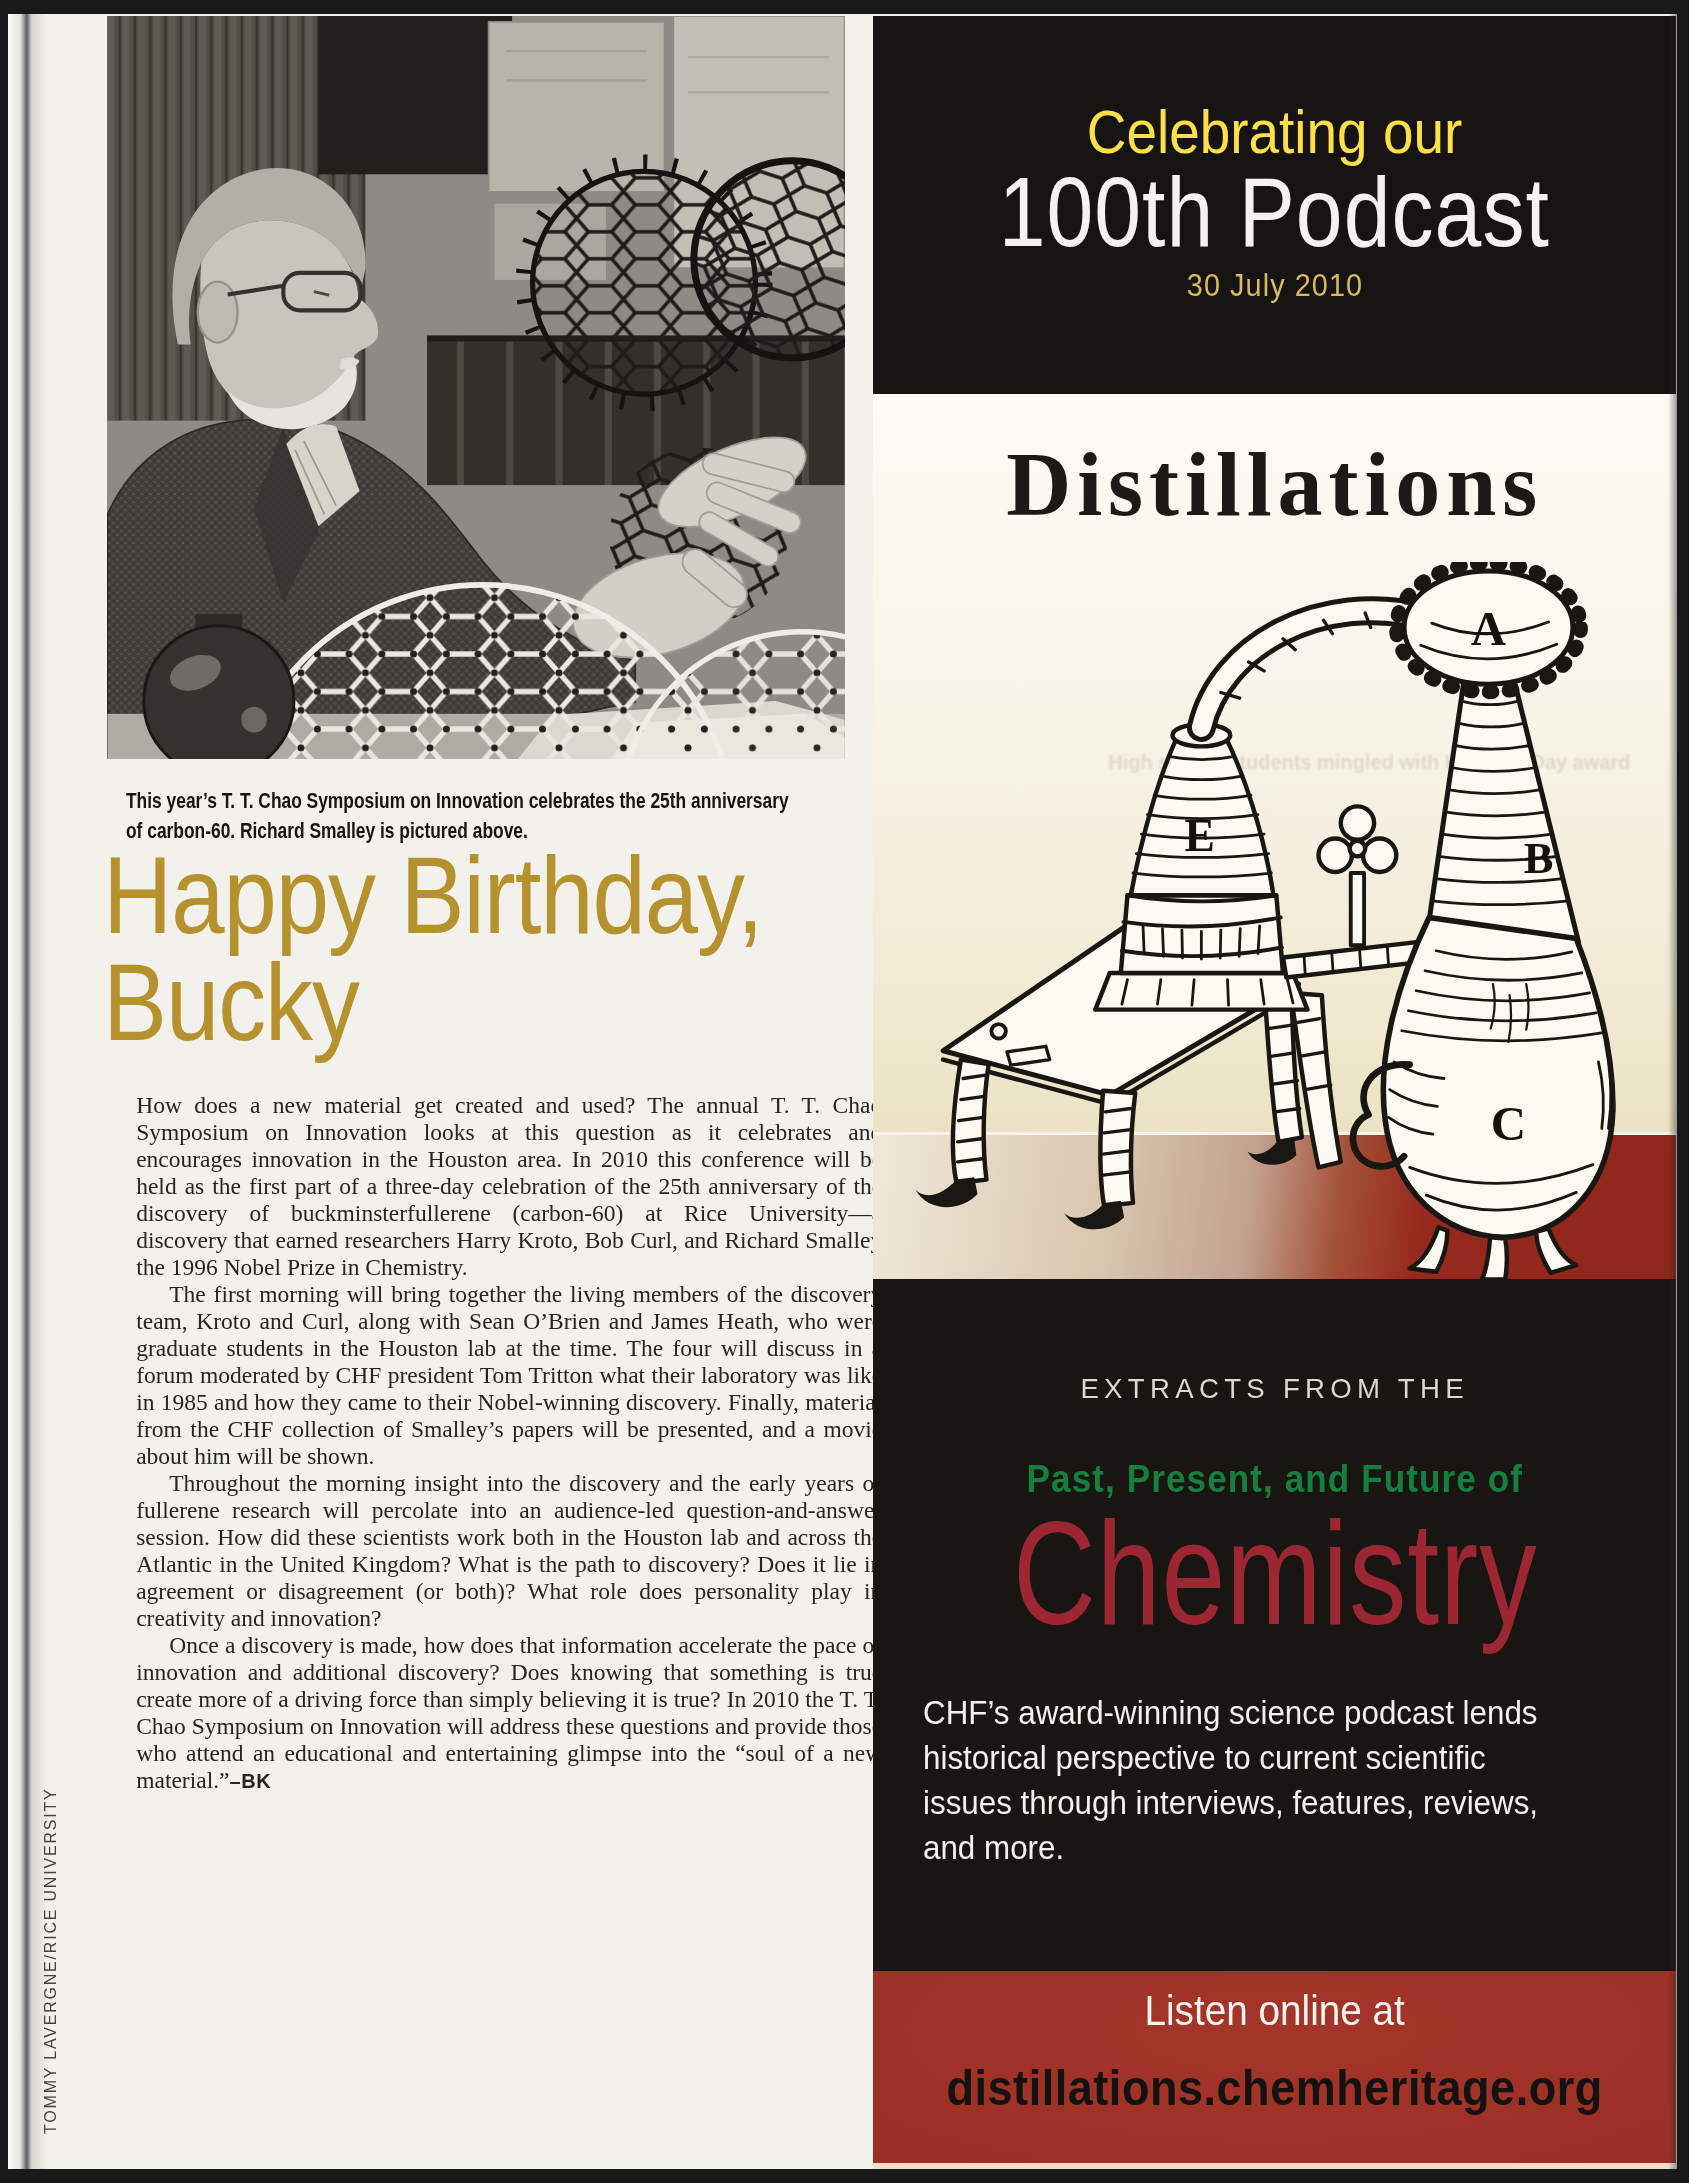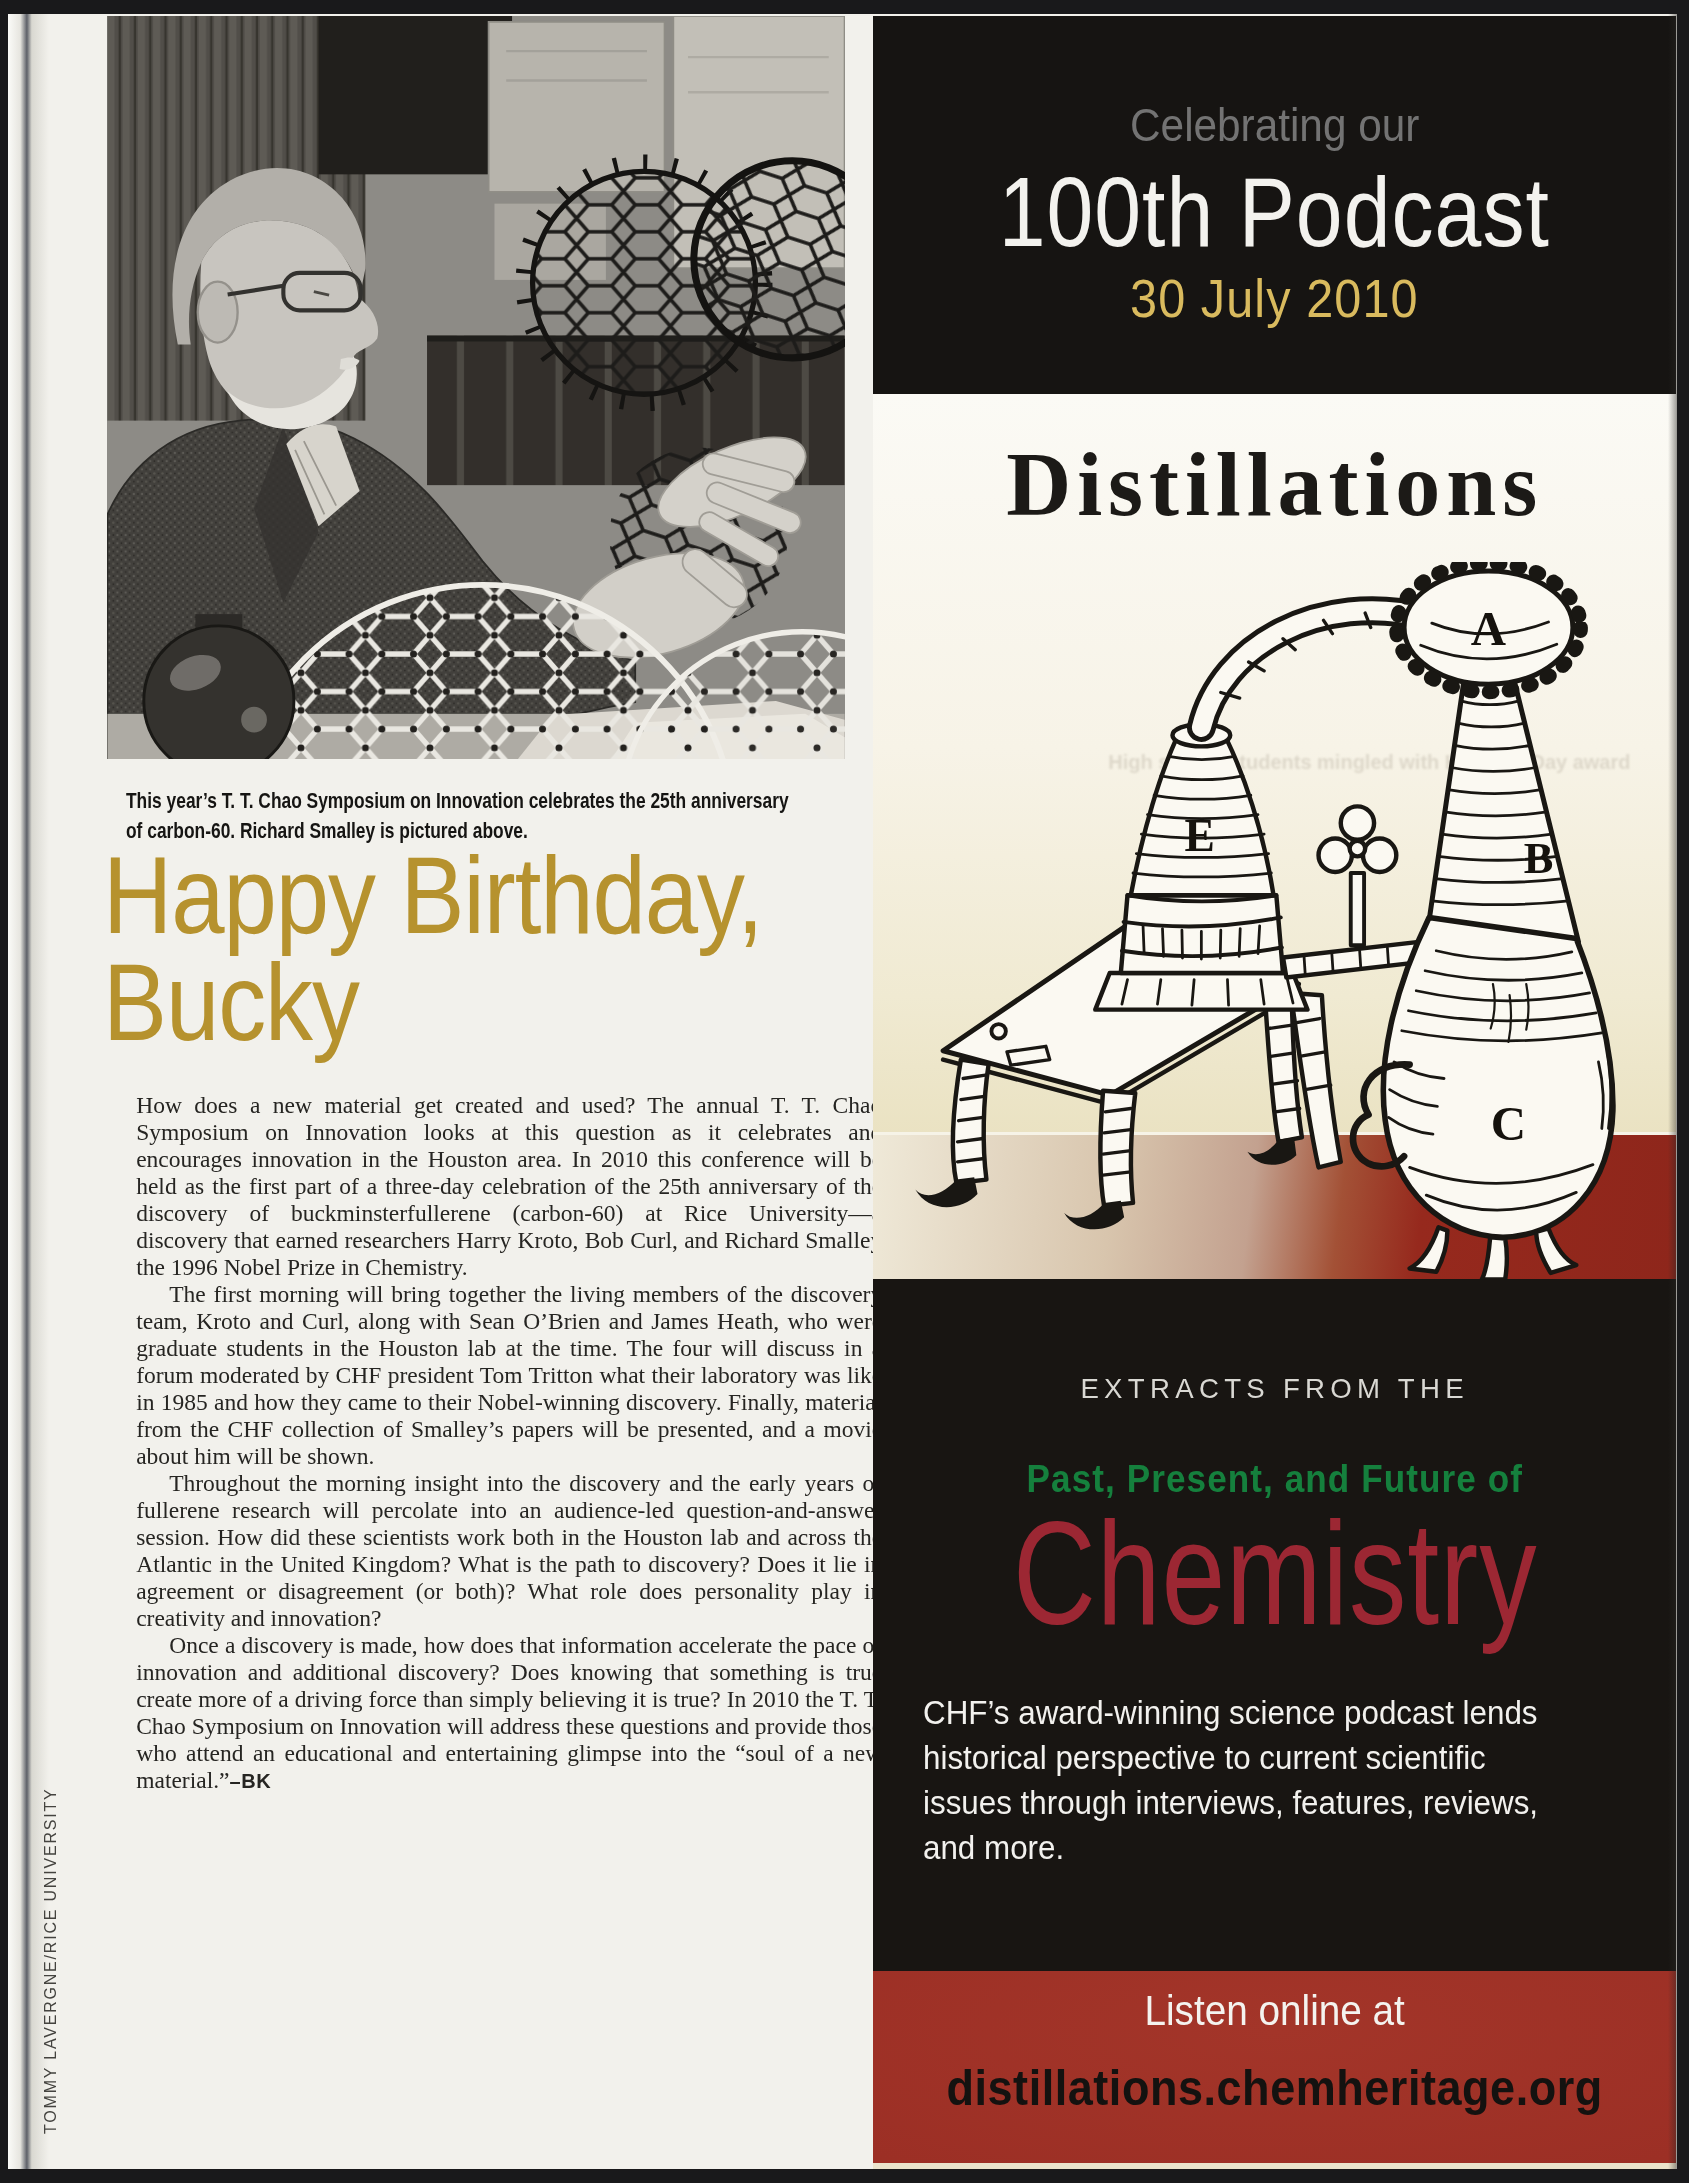--- a/index.html
+++ b/index.html
@@ -34,25 +34,25 @@
   .ad-light{position:absolute;left:0;top:378px;width:100%;height:885px;overflow:hidden;
             background:linear-gradient(180deg,#fbfaf5 0%,#f7f3e7 40%,#f0ead2 68%,#eae2c2 84%,#e7dfba 100%);}
   .ad-dark{position:absolute;left:0;top:1263px;width:100%;height:692px;background:#181512;}
   .ad-red{position:absolute;left:0;top:1955px;width:100%;height:198px;
           background:radial-gradient(130% 160% at 50% 30%,#a33529 0%,#9c2f25 55%,#8c271e 100%);}
   .ad-red .paper-edge{position:absolute;left:0;bottom:0;width:100%;height:6.5px;background:#eae3cc;}
 
   .center{position:absolute;left:0;right:0;text-align:center;white-space:nowrap;}
   .cx{display:inline-block;transform-origin:center top;}
 
-  .banner1{top:81px;font-size:47px;color:#737373;}
+  .banner1{top:81px;font-size:61px;color:#fde047;}
   .banner1 .cx{transform:scaleX(.9);}
   .banner2{top:139px;font-size:99px;color:#f3f2ee;letter-spacing:1.2px;}
   .banner2 .cx{transform:scaleX(.85);}
-  .banner3{top:251px;font-size:54px;color:#d9ba5e;letter-spacing:1.2px;}
+  .banner3{top:251px;font-size:32px;color:#d9ba5e;letter-spacing:1.2px;}
   .banner3 .cx{transform:scaleX(.9);}
 
   .brand{top:39px;font-family:"Liberation Serif",serif;font-weight:bold;
          font-size:90px;letter-spacing:5.9px;color:#1c1a17;}
   .ghost{position:absolute;left:235px;top:357px;width:505px;font-size:20px;font-weight:bold;
          color:#6b5f4c;opacity:.18;filter:blur(0.9px);white-space:nowrap;}
   .strip{position:absolute;left:0;top:738px;width:100%;height:147px;
          border-top:3.5px solid #f6f3e7;
          background:linear-gradient(97deg,#efe9d8 0%,#d8c5ad 30%,#c3a18f 47%,#a35136 58%,#96291d 68%,#8e261b 100%);}
   .woodcut{position:absolute;left:30.5px;top:168px;width:728px;height:722px;}

